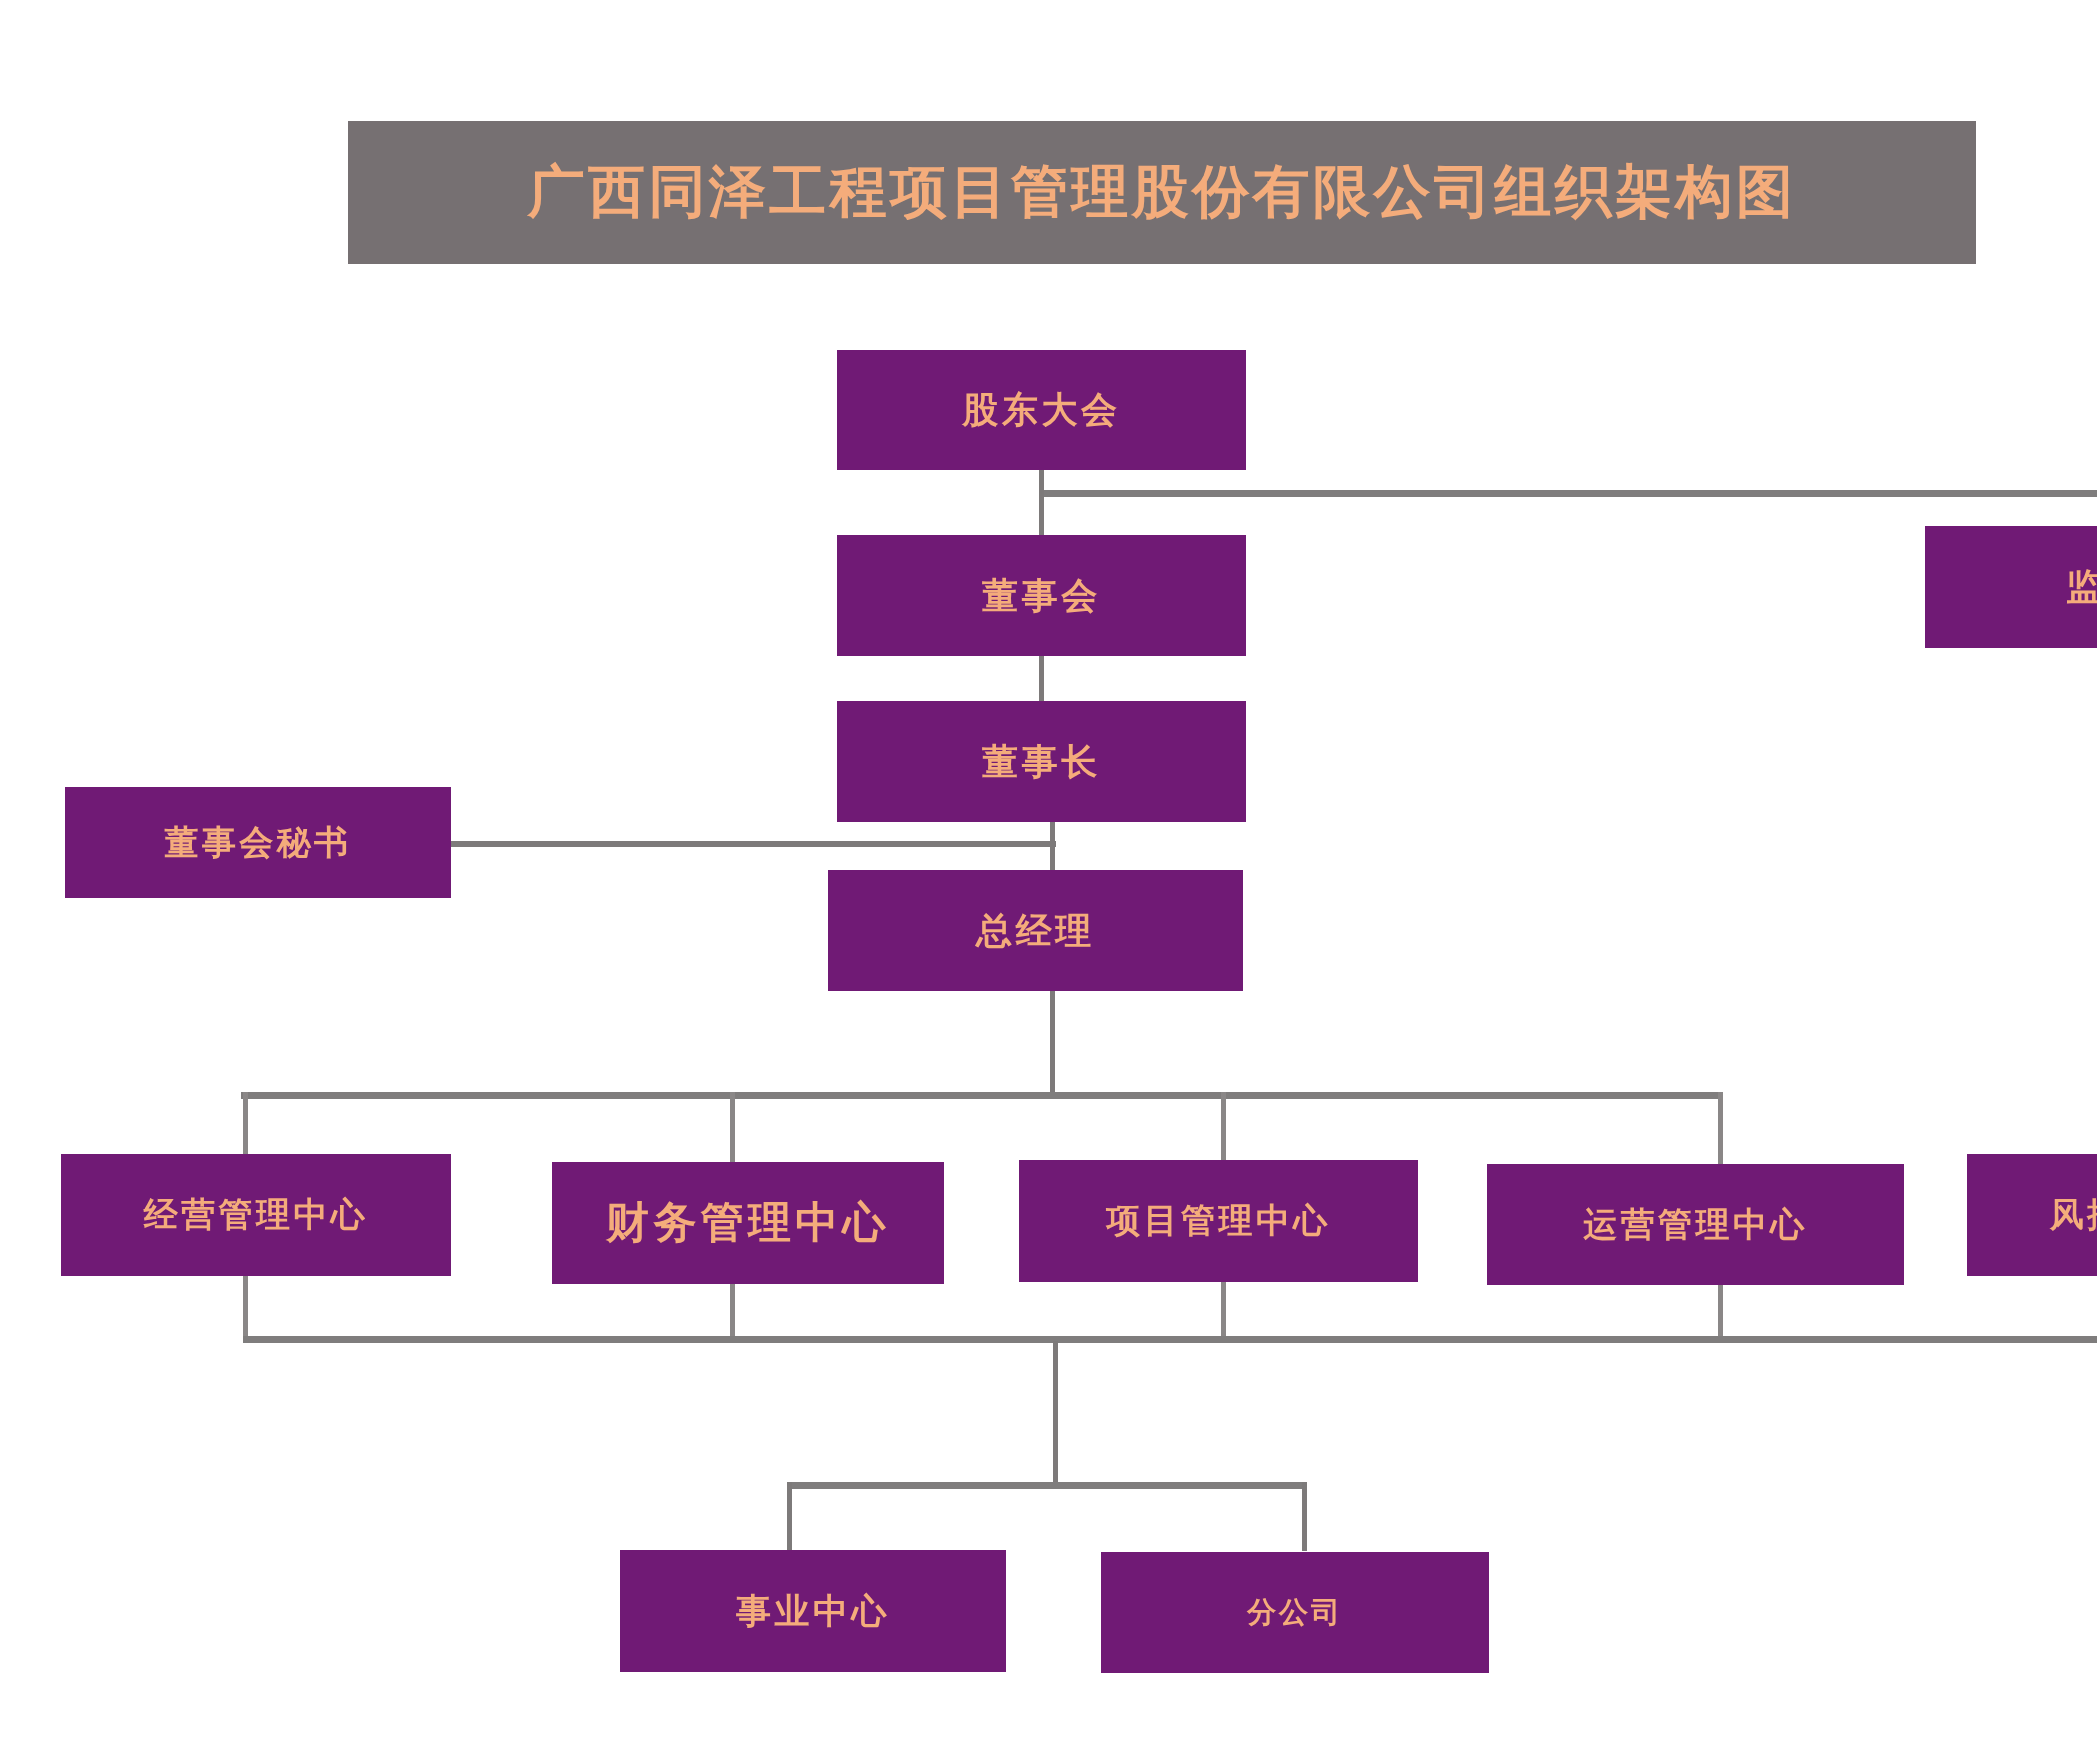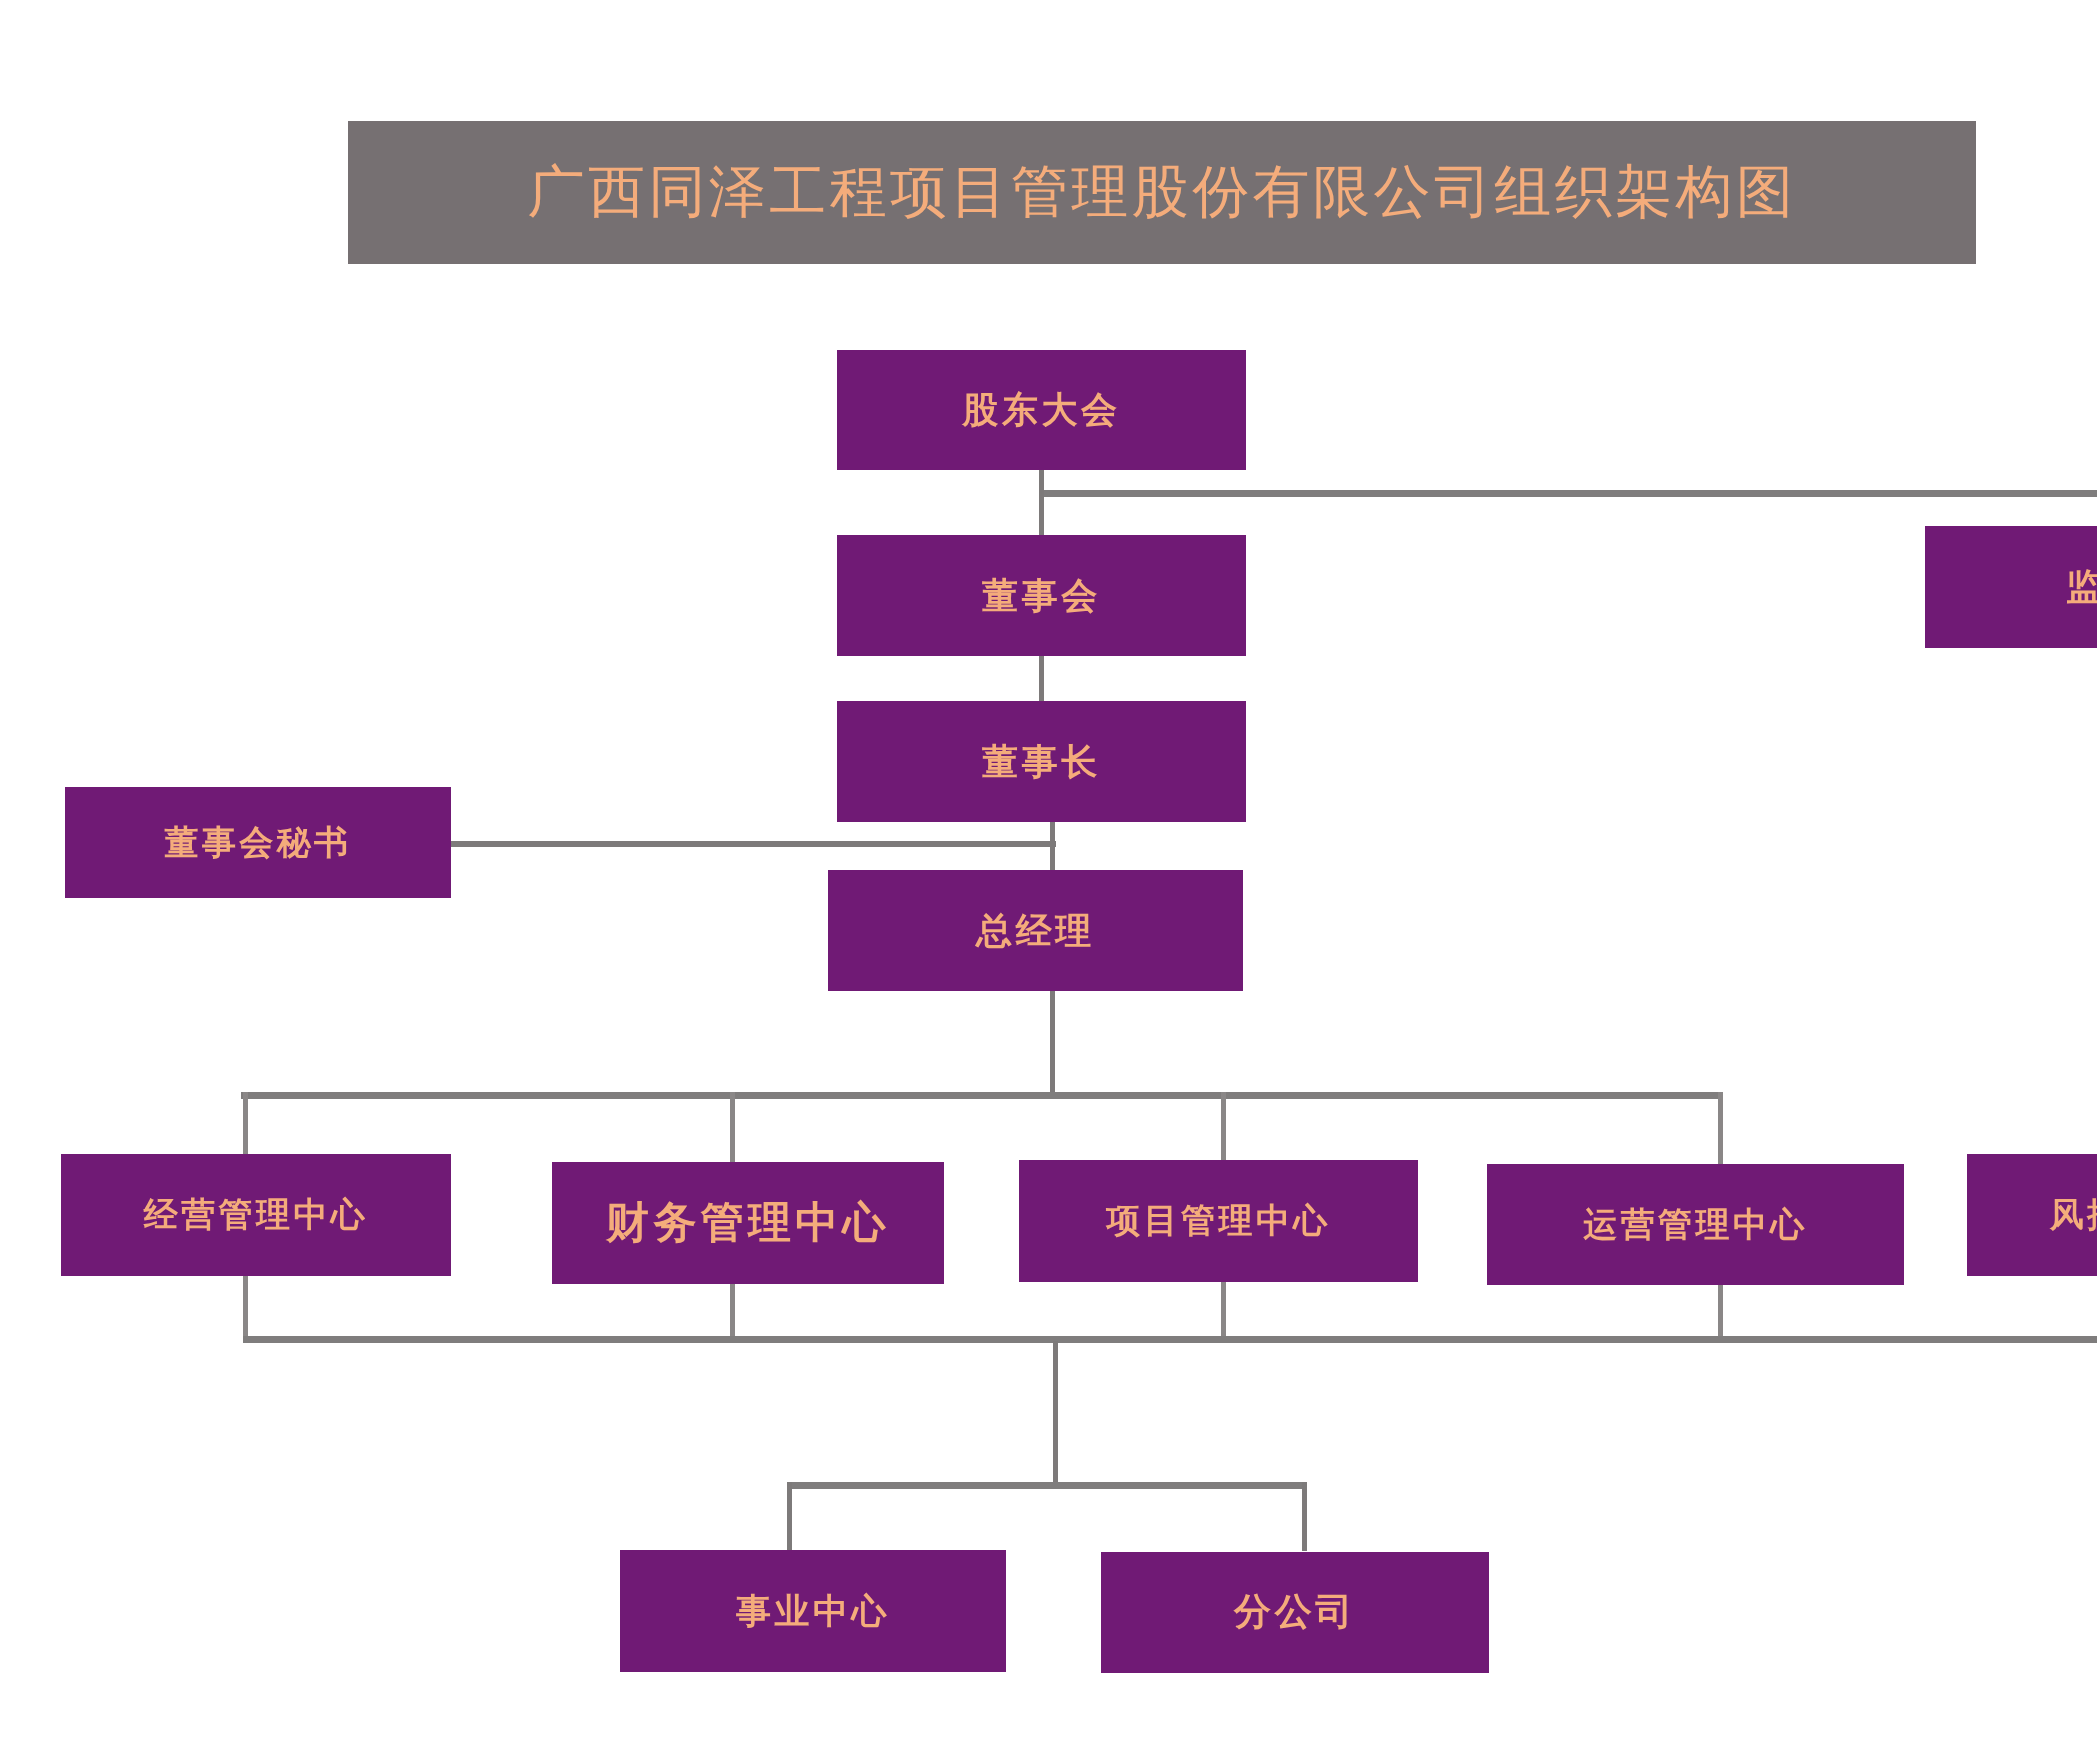--- a/index.html
+++ b/index.html
@@ -43,21 +43,21 @@
     left: 348px;
     top: 121px;
     width: 1628px;
     height: 143px;
     background: #767072;
     color: #F4AC7B;
     display: flex;
     align-items: center;
     justify-content: center;
     font-size: 57px;
-    font-weight: 400;
+    font-weight: 700;
     letter-spacing: 0.06em;
     z-index: 3;
   }
   
   .conn {
     position: absolute;
     background: #7d7a7a;
     z-index: 1;
   }
   .conn.v { width: 4.6px; }
@@ -150,18 +150,18 @@
   </div>
 
   <div class="node" style="left:1967px; top:1154px; width:390px; height:122px; font-size:34px;">
     <span class="node-label">风控合规中心</span>
   </div>
 
   <div class="node" style="left:620px; top:1550px; width:386px; height:122px; font-size:35px;">
     <span class="node-label">事业中心</span>
   </div>
 
-  <div class="node" style="left:1101px; top:1552px; width:388px; height:121px; font-size:37px;text-align:center;">
+  <div class="node" style="left:1101px; top:1552px; width:388px; height:121px; font-size:29px;text-align:center;">
     <span class="node-label">分公司</span>
   </div>
 
 </div>
 
 
 </body></html>

